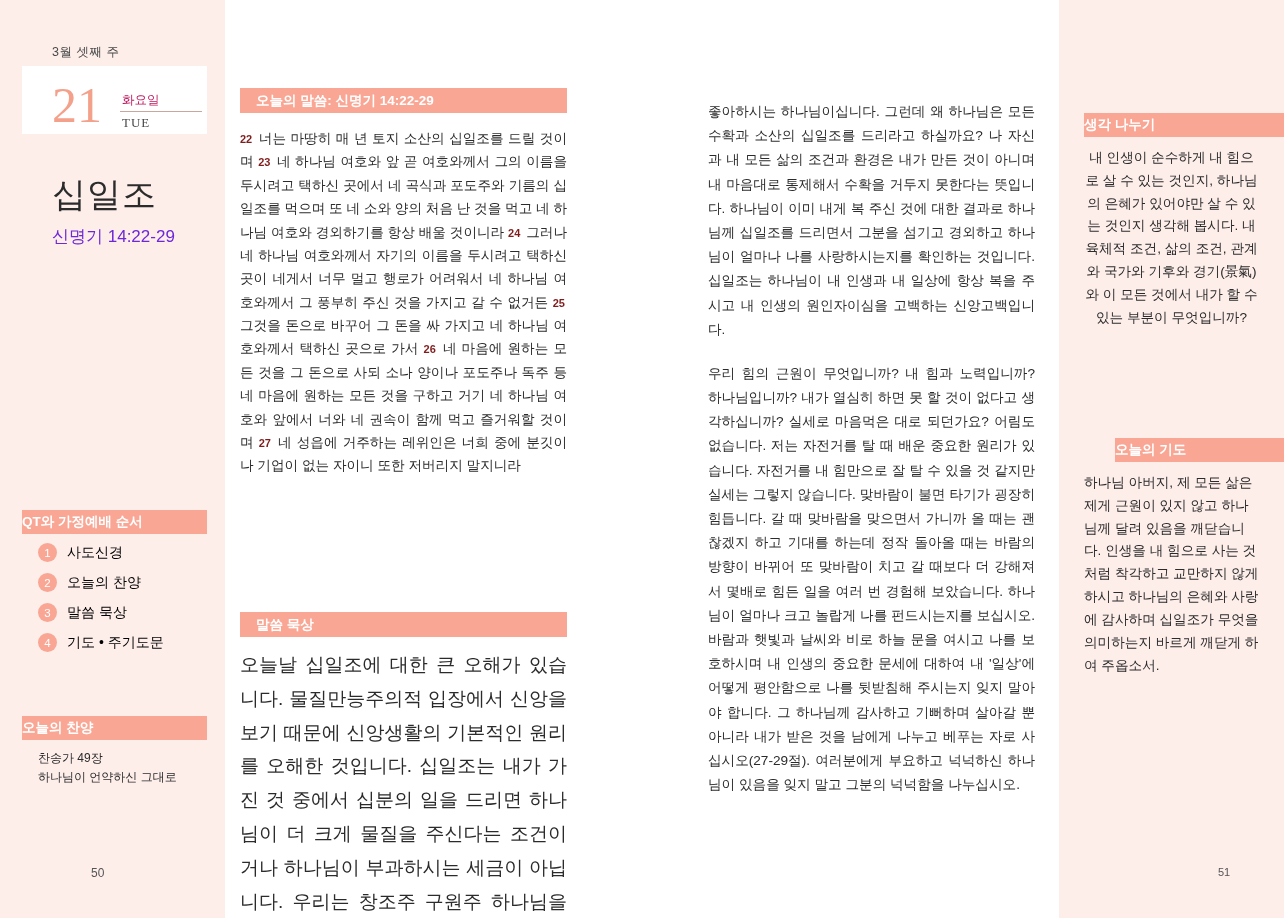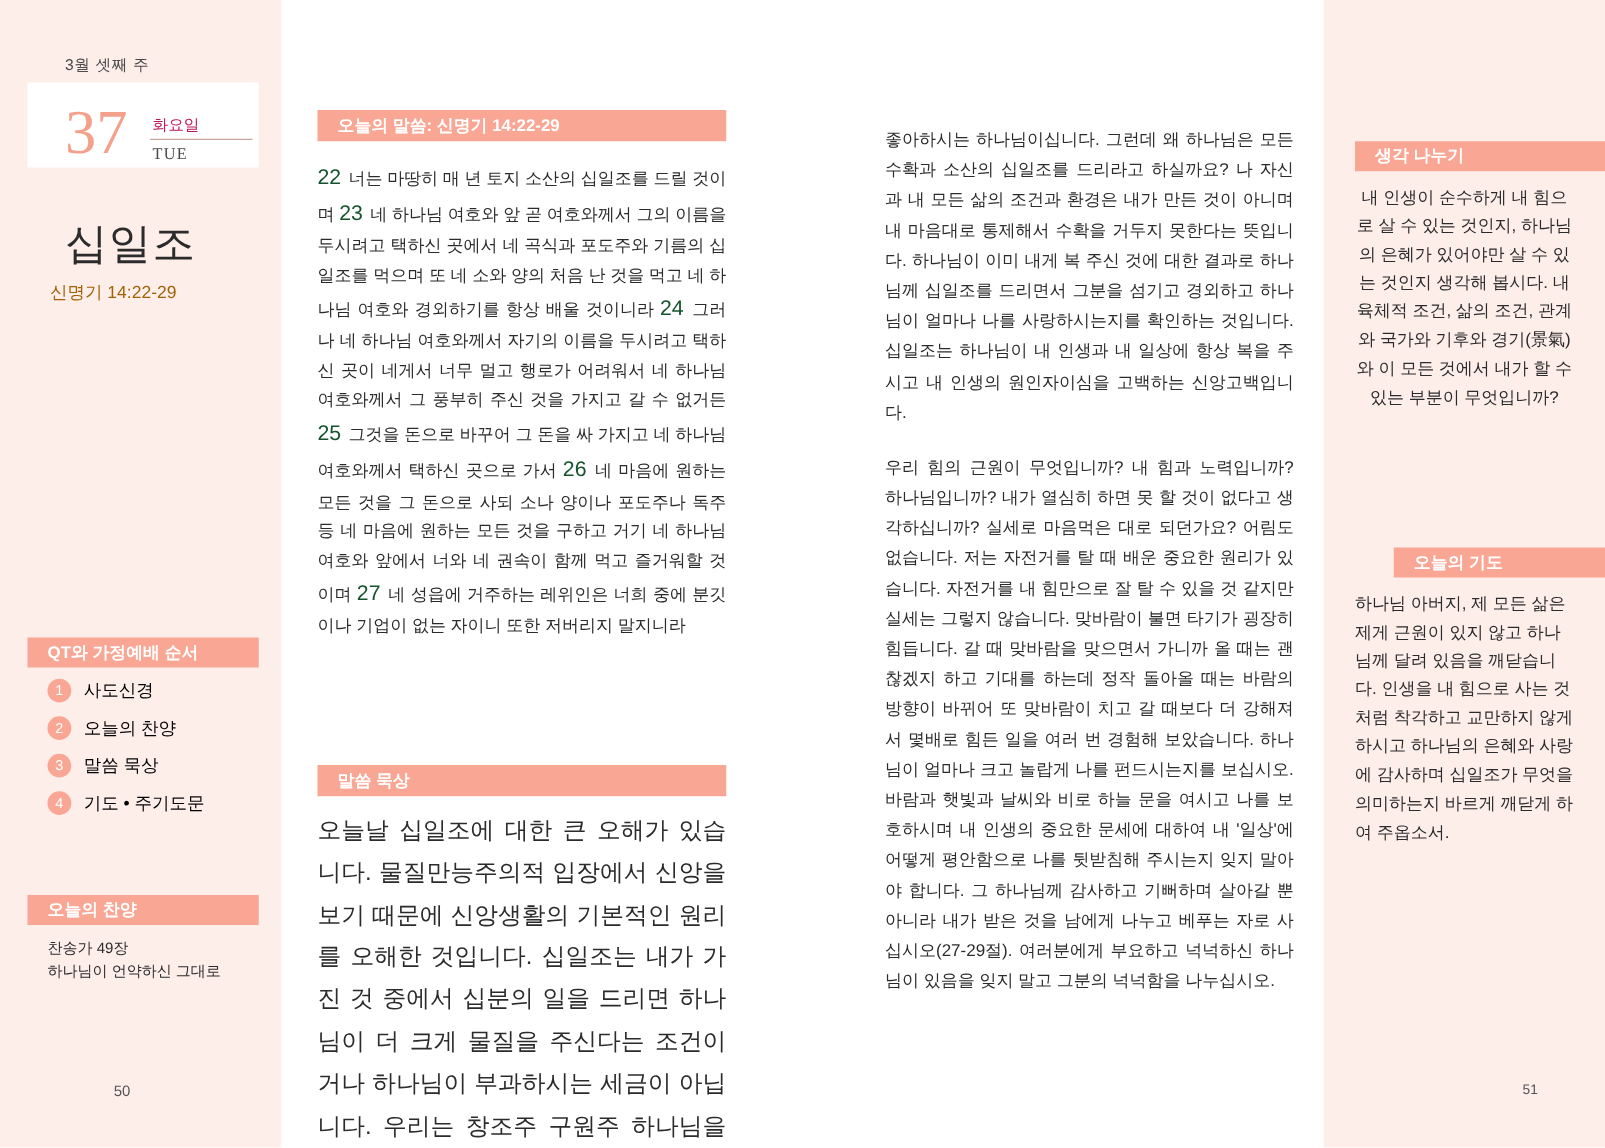--- a/index.html
+++ b/index.html
@@ -81,33 +81,32 @@
   }
   .title-main {
     position: absolute;
     left: 52px; top: 172px;
     font-size: 34px;
     color: #2b2b2b;
     letter-spacing: 1px;
   }
   .title-ref {
     position: absolute;
-    left: 40px; top: 225px;
-    font-size: 14px;
-    color: #a16207;
+    left: 52px; top: 225px;
+    font-size: 17px;
+    color: #6d28d9;
   }
   .pink-head {
     position: absolute;
     background: #f9a694;
     color: #ffffff;
     font-size: 13.5px;
     font-weight: bold;
     line-height: 24px;
     height: 24px;
-    padding-left: 16px;
     box-sizing: border-box;
   }
   .order-head { left: 22px; top: 510px; width: 185px; }
   .praise-head { left: 22px; top: 716px; width: 185px; }
 
   .order-list {
     position: absolute;
     left: 38px; top: 543px;
     width: 180px;
   }
@@ -151,21 +150,21 @@
   .page-num-right {
     position: absolute;
     left: 1218px; top: 866px;
     font-size: 11px;
     color: #555;
   }
 
   
   .col2 {
     position: absolute;
-    left: 254px; top: 0;
+    left: 240px; top: 0;
     width: 327px;
     height: 728px;
   }
   .bar-head {
     background: #f9a694;
     color: #ffffff;
     font-size: 13.5px;
     font-weight: bold;
     height: 25px;
     line-height: 25px;
@@ -173,23 +172,23 @@
     box-sizing: border-box;
   }
   .scripture {
     margin-top: 12px;
     font-size: 13.6px;
     line-height: 1.72;
     color: #2b2b2b;
     text-align: justify;
   }
   .vnum {
-    color: #14532d;
-    font-weight: normal;
-    font-size: 17px;
+    color: #7f1d1d;
+    font-weight: bold;
+    font-size: 11px;
     margin-right: 2px;
   }
   .meditation-head {
     position: absolute;
     left: 0; top: 612px;
     width: 327px;
   }
   .meditation-body {
     position: absolute;
     left: 0; top: 648px;
@@ -244,21 +243,21 @@
 <body>
 
 <div class="page">
 
   <div class="left-panel"></div>
   <div class="right-panel"></div>
   <div class="gutter-line"></div>
 
   <div class="week-label">3월 셋째 주</div>
   <div class="date-card"></div>
-  <div class="day-number">37</div>
+  <div class="day-number">21</div>
   <div class="day-ko">화요일</div>
   <div class="day-rule"></div>
   <div class="day-en">TUE</div>
   <div class="title-main">십일조</div>
   <div class="title-ref">신명기 14:22-29</div>
 
   <div class="pink-head order-head">QT와 가정예배 순서</div>
   <div class="order-list" id="order-list">
       <div class="order-item">
         <span class="order-num">1</span>

